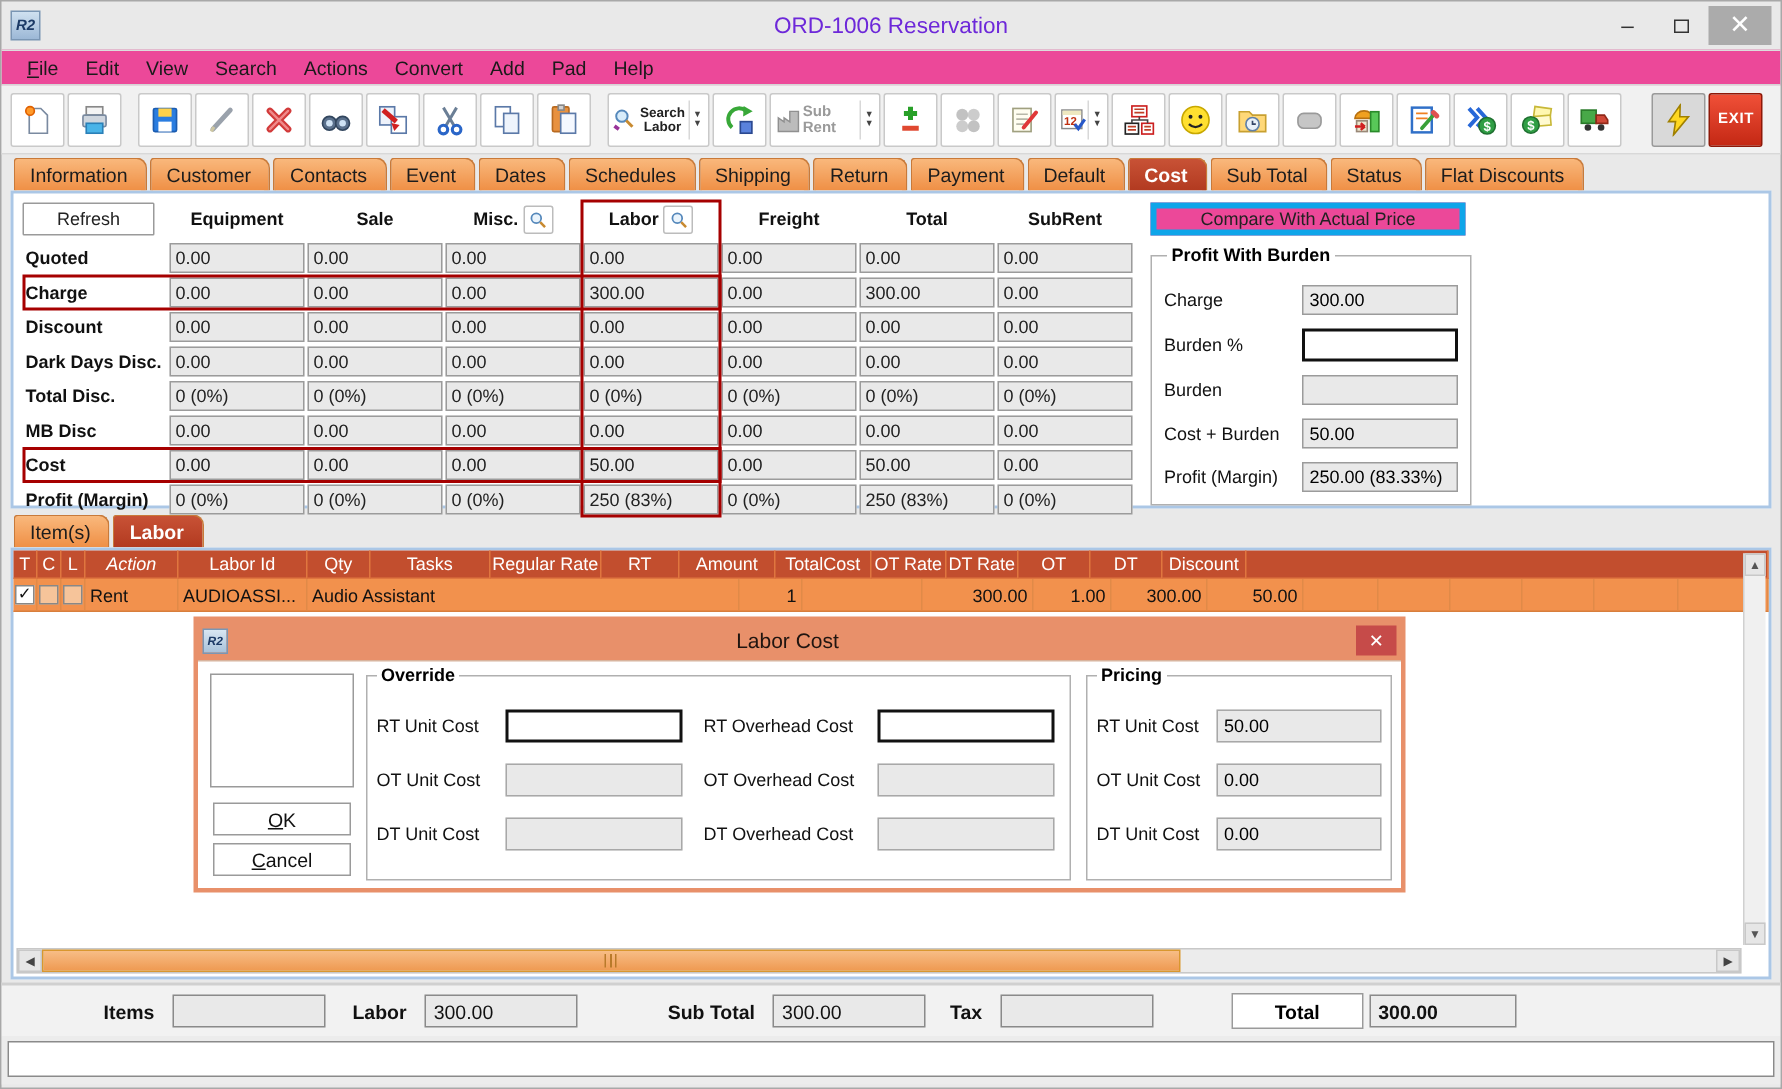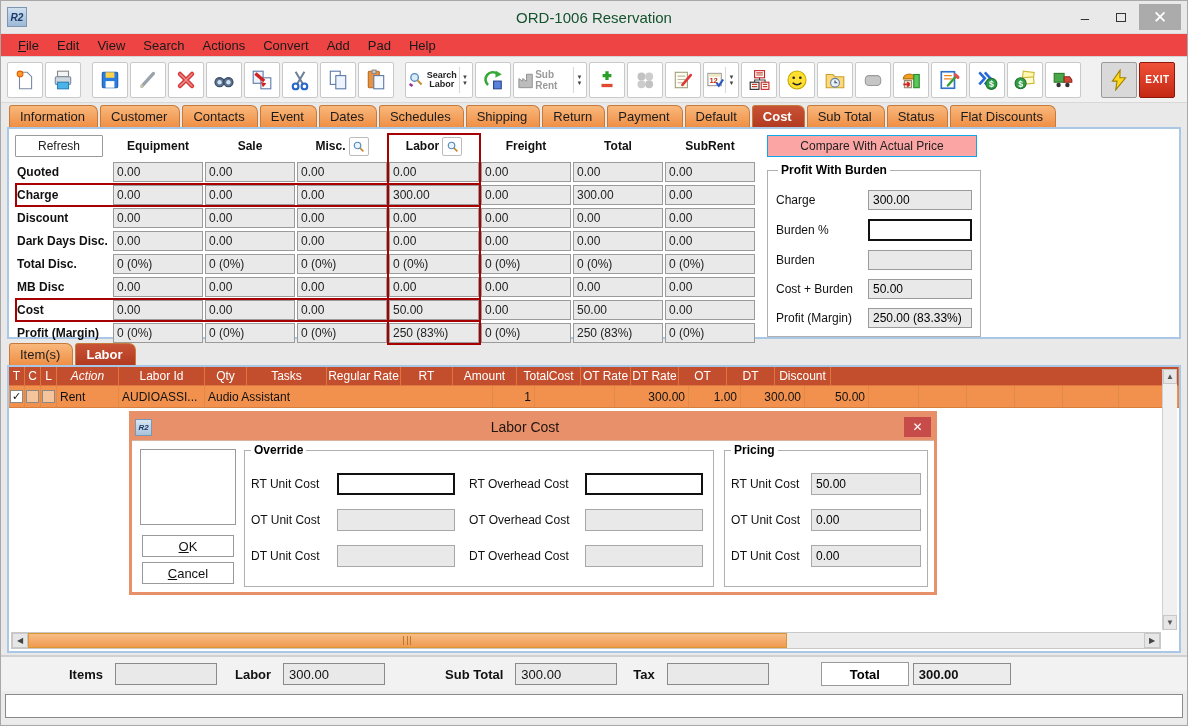--- a/index.html
+++ b/index.html
@@ -3,28 +3,28 @@
 <meta charset="utf-8">
 <style>
   * { box-sizing: border-box; margin: 0; padding: 0; }
   html,body { width:1188px; height:726px; font-family:"Liberation Sans","DejaVu Sans",sans-serif; }
   body { background:#cfcfcf; }
   .window { position:relative; width:1188px; height:726px; background:#e9e9e9; border:1px solid #a8a8a8; overflow:hidden; }
 
   
   .titlebar { height:32px; display:flex; align-items:center; padding:0 6px; position:relative; }
   .app-icon { width:20px; height:20px; background:linear-gradient(#cfe0f0,#9cb8d6); border:1px solid #7a96b4; font-size:10px; font-weight:bold; color:#1c3a66; display:flex; align-items:center; justify-content:center; font-style:italic; }
-  .title { position:absolute; left:0; right:0; text-align:center; font-size:15px; color:#14532d; }
+  .title { position:absolute; left:0; right:0; text-align:center; font-size:15px; color:#6d28d9; }
   .win-controls { margin-left:auto; display:flex; align-items:center; height:100%; position:relative; z-index:2; }
   .wc { width:36px; height:26px; display:flex; align-items:center; justify-content:center; font-size:15px; color:#333; }
   .wc .maxbox { width:10px; height:9px; border:1.5px solid #333; display:block; }
   .wc.close { background:#ababab; color:#fff; font-size:17px; width:42px; }
 
   
-  .menubar { height:24px; background:#ef4444; border-top:1px solid #dcdcdc; border-bottom:1px solid #d4d4d4; display:flex; align-items:center; padding-left:8px; }
+  .menubar { height:24px; background:#ec4899; border-top:1px solid #dcdcdc; border-bottom:1px solid #d4d4d4; display:flex; align-items:center; padding-left:8px; }
   .menu-item { font-size:13px; color:#1a1a1a; padding:2px 9px; }
 
   
   .toolbar { height:46px; background:#f1f1f1; border-bottom:1px solid #d8d8d8; display:flex; align-items:center; padding:0 6px; }
   .tbtn { height:36px; min-width:36px; background:#fff; border:1px solid #c9c9c9; border-radius:2px; display:flex; align-items:center; justify-content:center; margin-right:2px; padding:0 2px; }
   .tbtn svg { width:22px; height:22px; }
   .tb-gap { width:10px; }
   .tb-label2 { font-size:9px; font-weight:bold; color:#222; line-height:9px; width:40px; text-align:center; white-space:normal; }
   .tb-label-gray { font-size:10px; color:#9a9a9a; font-weight:bold; }
   .dd { display:flex; flex-direction:column; align-items:center; justify-content:center; font-size:6px; color:#444; border-left:1px solid #d8d8d8; height:26px; padding:0 2px; line-height:6px; }
@@ -43,21 +43,21 @@
   .cg { display:grid; grid-template-columns:96px repeat(7,90px); column-gap:2px; row-gap:3px; }
   .cg-hcell { height:26px; display:flex; align-items:center; justify-content:center; font-size:12px; font-weight:bold; color:#111; gap:3px; }
   .cg-hcell.first { justify-content:flex-start; }
   .refresh-btn { width:88px; height:22px; background:#fff; border:1px solid #9a9a9a; font-size:12px; color:#222; border-radius:1px; }
   .mag-btn { width:20px; height:19px; background:#fff; border:1px solid #bcbcbc; border-radius:2px; display:flex; align-items:center; justify-content:center; }
   .cg-label { font-size:12px; font-weight:bold; color:#111; display:flex; align-items:center; padding-left:2px; height:20px; }
   .cg-cell { height:20px; background:#e9e9e9; border:1px solid #9b9b9b; font-size:12px; color:#222; padding:1px 3px; display:flex; align-items:center; }
   .red-overlay { position:absolute; pointer-events:none; border:2px solid #a60000; background:transparent; }
 
   .right-panel { margin-left:6px; width:225px; padding-top:2px; }
-  .compare-btn { width:210px; height:22px; background:#fca5a5; border:1px solid #0ea5e9; font-size:12px; color:#222; margin-left:2px; }
+  .compare-btn { width:210px; height:22px; background:#ec4899; border:4px solid #0ea5e9; font-size:12px; color:#222; margin-left:2px; }
   .burden-fs { margin-top:6px; margin-left:2px; width:212px; border:1px solid #b0b0b0; padding:4px 8px 8px 8px; }
   .burden-fs legend { font-size:12px; font-weight:bold; padding:0 3px; margin-left:2px; }
   .bf-row { display:flex; align-items:center; margin-top:9px; }
   .bf-label { width:92px; font-size:12px; color:#111; }
   .bf-field { width:104px; height:20px; background:#e9e9e9; border:1px solid #9b9b9b; font-size:12px; padding:1px 4px; display:flex; align-items:center; }
   .bf-field.input { background:#fff; border:2px solid #111; height:22px; }
 
   
   .items-panel { margin:0 6px; border:2px solid #abc7e6; background:#fff; height:288px; position:relative; }
   .lt-header { display:flex; background:#c24e2e; height:19px; }

